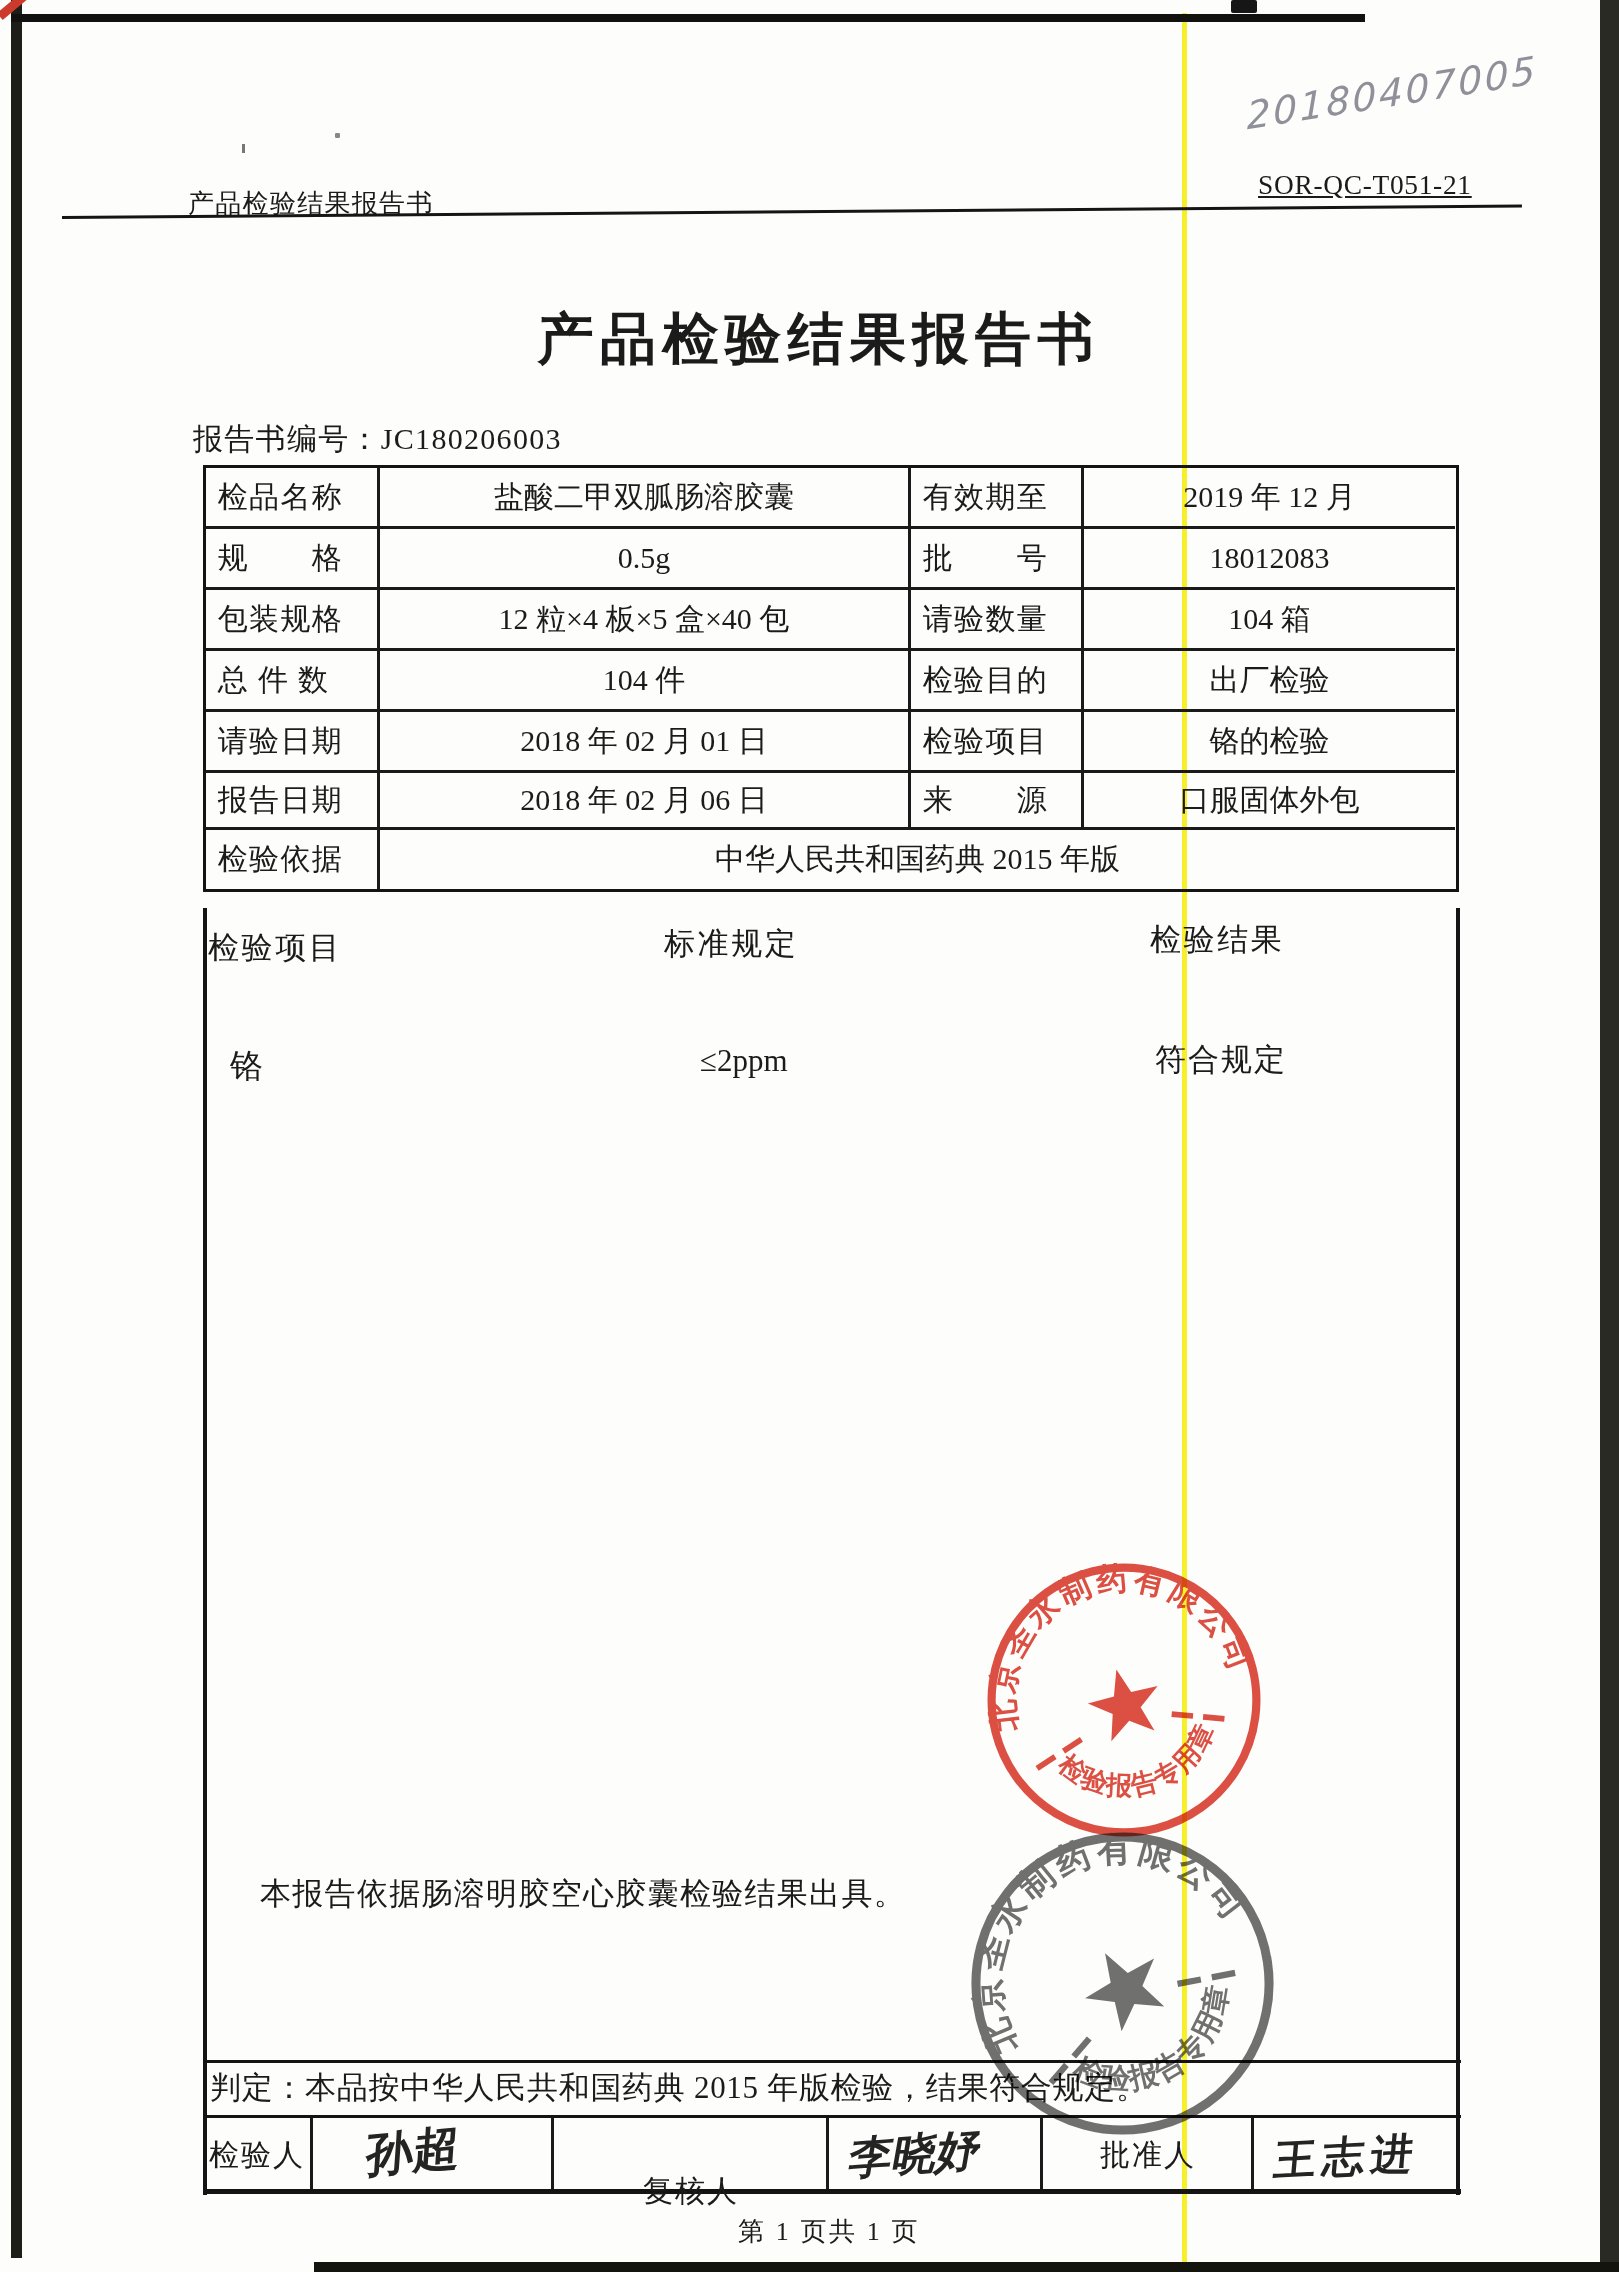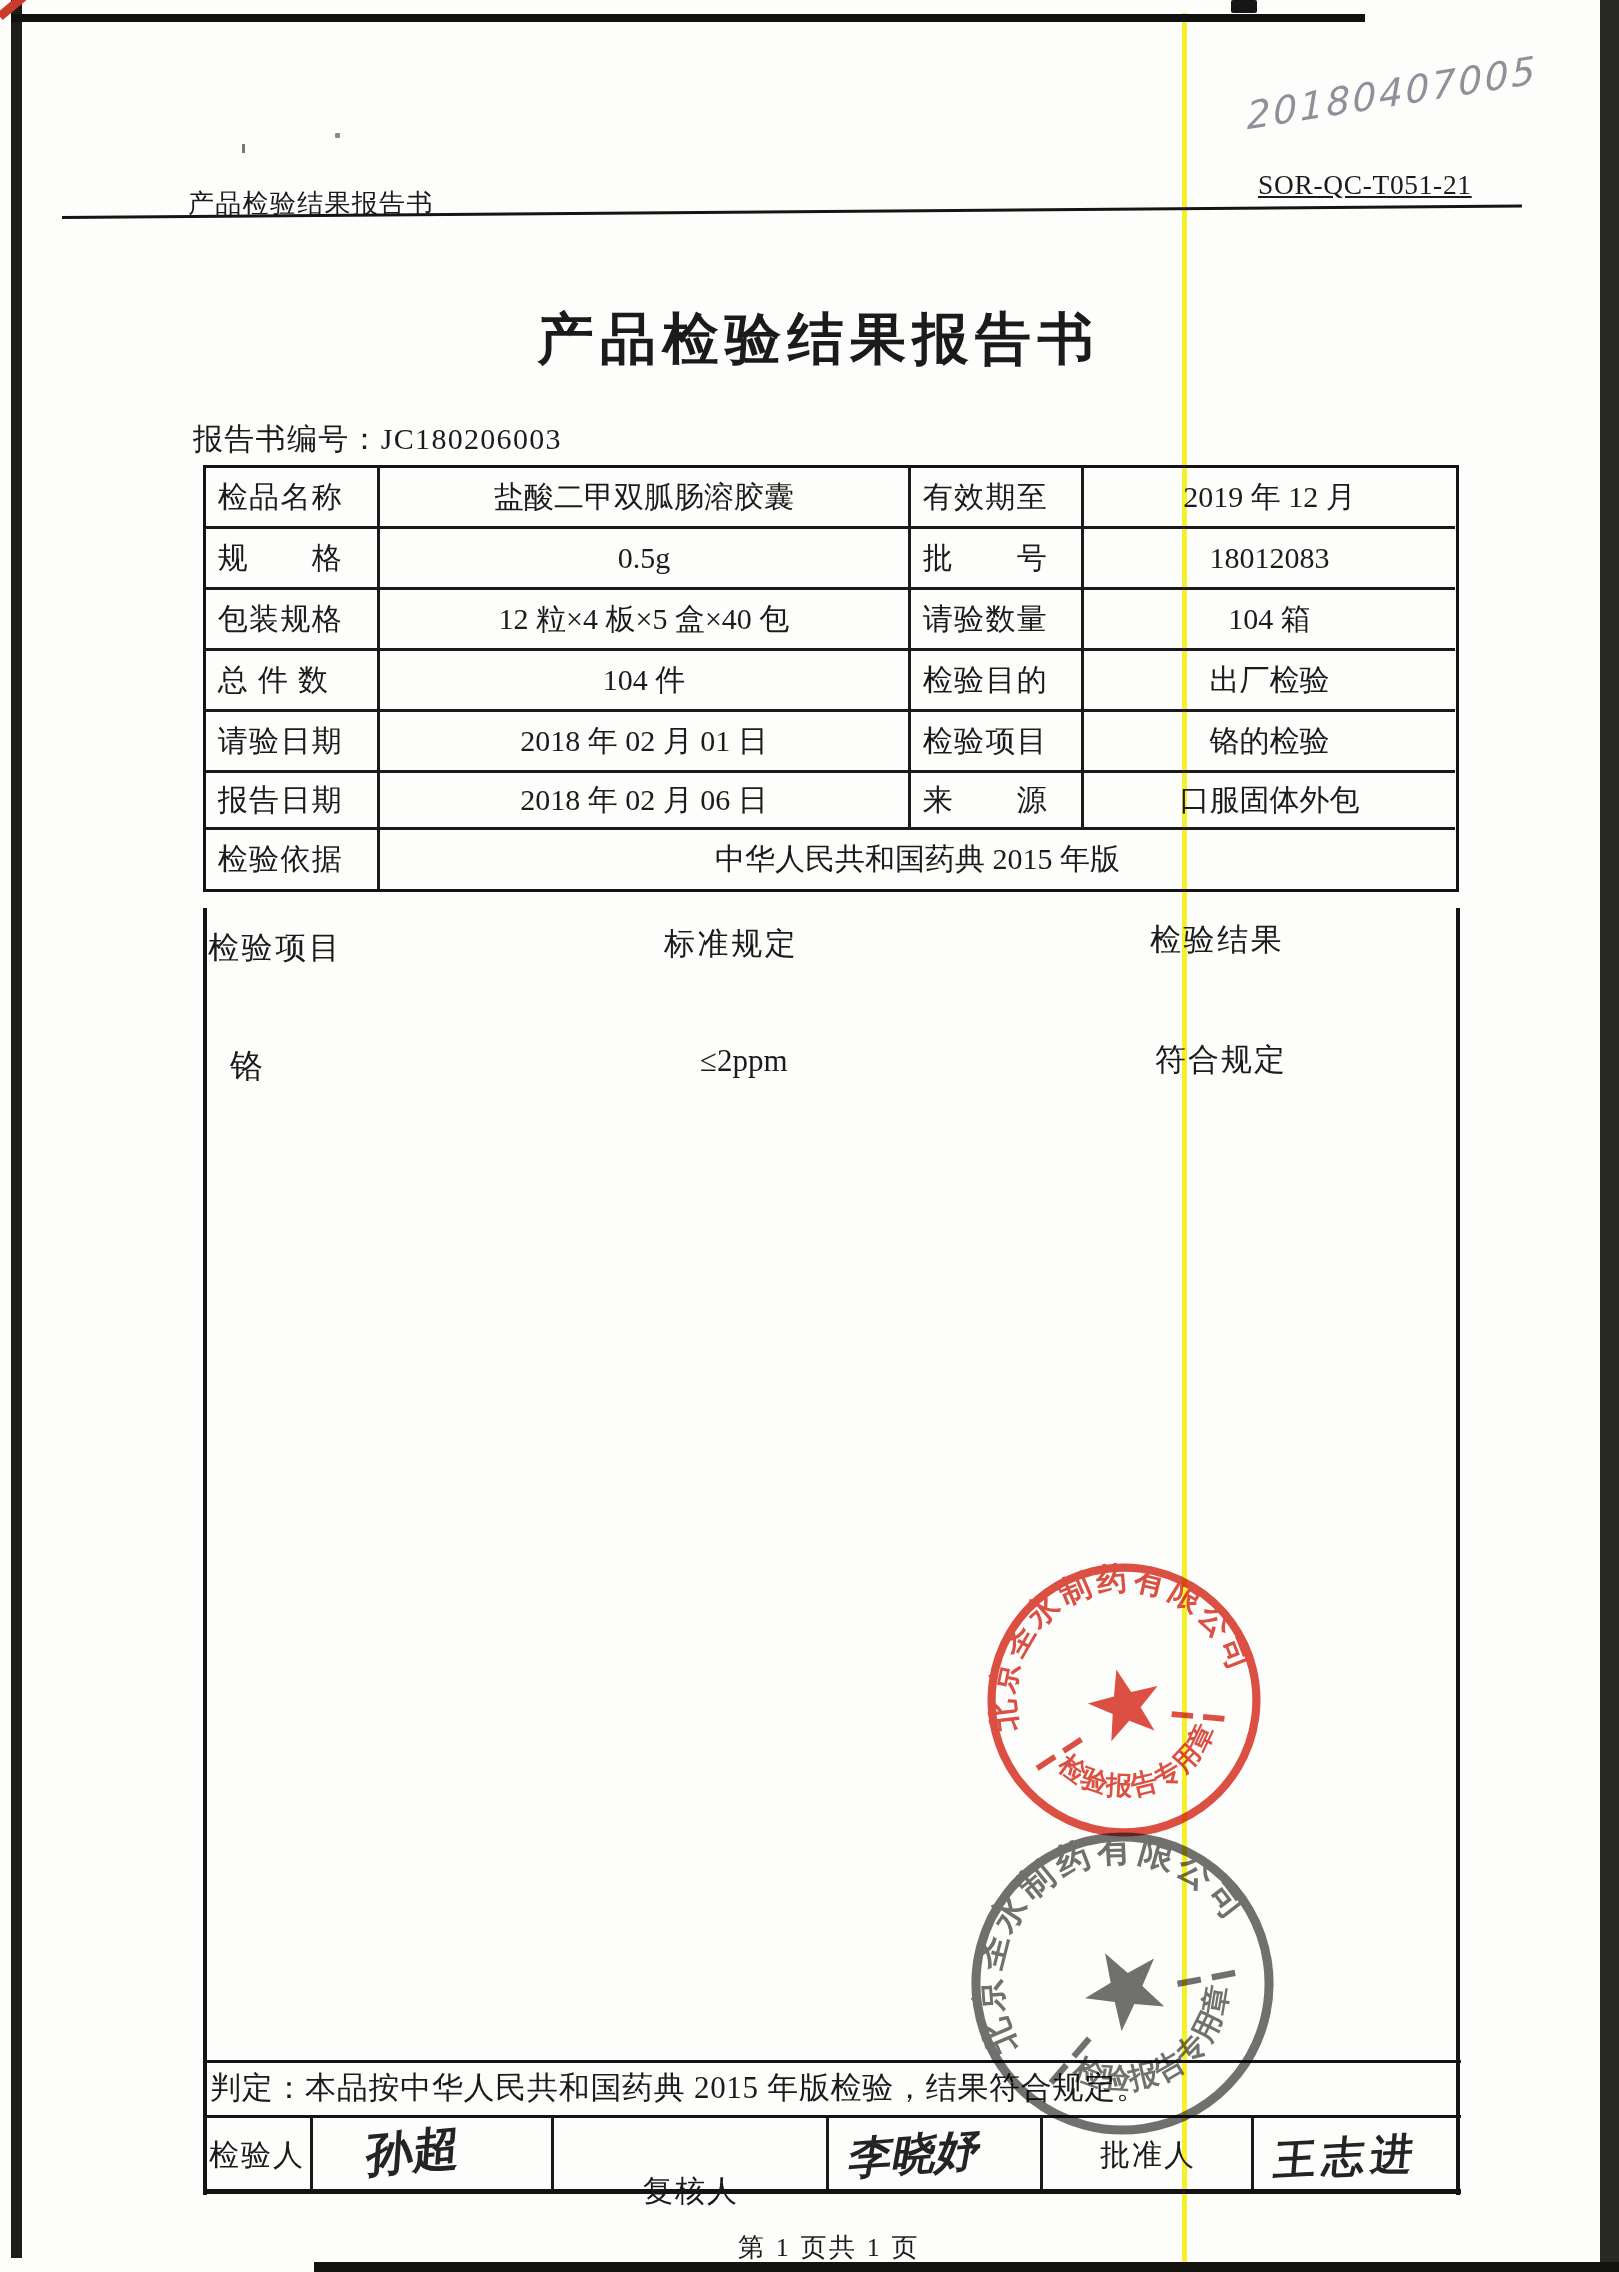--- a/index.html
+++ b/index.html
@@ -70,21 +70,21 @@
   
   .conclusion{left:210px;top:2067px;font-size:31px;letter-spacing:0.7px;}
   .sr-div{top:2118px;width:3.3px;height:71px;background:#1a1a1a;}
   .sr-d1{left:310px;} .sr-d2{left:551px;} .sr-d3{left:826px;} .sr-d4{left:1040px;} .sr-d5{left:1251px;}
   .sign-label{top:2135px;font-size:30px;letter-spacing:2px;}
   .sig{font-weight:bold;color:#242424;white-space:nowrap;}
   .sig1{left:366px;top:2120px;font-size:47px;transform:rotate(-6deg) skewX(-10deg);}
   .sig2{left:849px;top:2125px;font-size:44px;transform:rotate(-4deg) skewX(-14deg);}
   .sig3{left:1274px;top:2129px;font-size:42px;letter-spacing:6.5px;transform:rotate(-3deg) skewX(-8deg);}
 
-  .footer{left:0;right:0;top:2214px;padding-left:39px;text-align:center;font-size:26px;letter-spacing:2.6px;margin-top:16px;}
+  .footer{left:0;right:0;top:2214px;padding-left:39px;text-align:center;font-size:26px;letter-spacing:2.6px;}
 
   
   .stamp{mix-blend-mode:multiply;}
   .stamp text{font-family:"Liberation Serif",serif;font-weight:bold;}
 </style>
 </head>
 <body>
 
 <div class="page">
 
@@ -146,20 +146,21 @@
   <div class="abs hline-conc-top"></div>
   <div class="abs hline-conc-bot"></div>
   <div class="abs hline-bottom"></div>
 
   <div class="abs res-head res-item-h">检验项目</div>
   <div class="abs res-head res-std-h">标准规定</div>
   <div class="abs res-head res-res-h">检验结果</div>
   <div class="abs res-item">铬</div>
   <div class="abs res-std">≤2ppm</div>
   <div class="abs res-res">符合规定</div>
+  <div class="abs note">本报告依据肠溶明胶空心胶囊检验结果出具。</div>
 
   <div class="abs conclusion">判定：本品按中华人民共和国药典 2015 年版检验，结果符合规定。</div>
 
   <div class="abs sr-div sr-d1"></div>
   <div class="abs sr-div sr-d2"></div>
   <div class="abs sr-div sr-d3"></div>
   <div class="abs sr-div sr-d4"></div>
   <div class="abs sr-div sr-d5"></div>
 
   <div class="abs sign-label" style="left:209px;">检验人</div>

